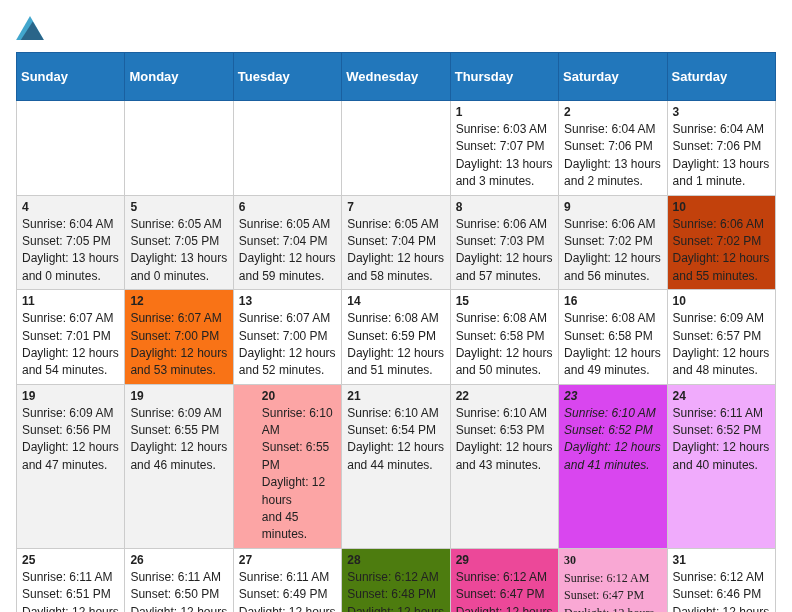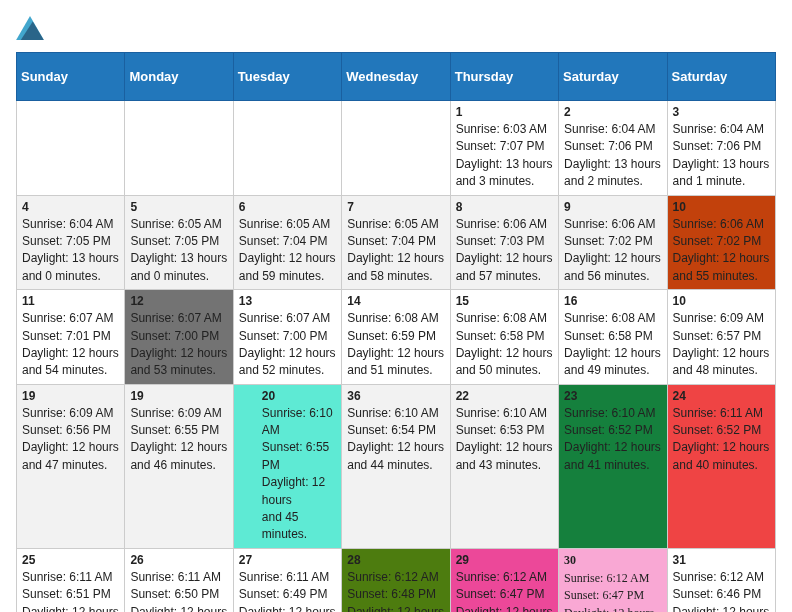--- a/index.html
+++ b/index.html
@@ -205,21 +205,21 @@
         </td>
       </tr>
       <tr>
         <td style="background: rgb(255, 255, 255);">
           <span class="day-number">11</span>
           <div class="day-info" style="white-space: pre-line;">Sunrise: 6:07 AM
 Sunset: 7:01 PM
 Daylight: 12 hours
 and 54 minutes.</div>
         </td>
-        <td style="background: #737373;">
+        <td style="background: #f97316;">
           <span class="day-number">12</span>
           <div class="day-info" style="white-space: pre-line;">Sunrise: 6:07 AM
 Sunset: 7:00 PM
 Daylight: 12 hours
 and 53 minutes.</div>
         </td>
         <td style="background: rgb(255, 255, 255);">
           <span class="day-number">13</span>
           <div class="day-info" style="white-space: pre-line;">Sunrise: 6:07 AM
 Sunset: 7:00 PM
@@ -263,49 +263,49 @@
 Daylight: 12 hours
 and 47 minutes.</div>
         </td>
         <td style="background: rgb(242, 242, 242); margin-top: 39px;">
           <span class="day-number">19</span>
           <div class="day-info" style="white-space: pre-line;">Sunrise: 6:09 AM
 Sunset: 6:55 PM
 Daylight: 12 hours
 and 46 minutes.</div>
         </td>
-        <td style="background: #5eead4; padding-left: 28px;">
+        <td style="background: #fca5a5; padding-left: 28px;">
           <span class="day-number">20</span>
           <div class="day-info" style="white-space: pre-line;">Sunrise: 6:10 AM
 Sunset: 6:55 PM
 Daylight: 12 hours
 and 45 minutes.</div>
         </td>
         <td style="background: rgb(242, 242, 242);">
-          <span class="day-number">36</span>
+          <span class="day-number">21</span>
           <div class="day-info" style="white-space: pre-line;">Sunrise: 6:10 AM
 Sunset: 6:54 PM
 Daylight: 12 hours
 and 44 minutes.</div>
         </td>
         <td style="background: rgb(242, 242, 242);">
           <span class="day-number">22</span>
           <div class="day-info" style="white-space: pre-line;">Sunrise: 6:10 AM
 Sunset: 6:53 PM
 Daylight: 12 hours
 and 43 minutes.</div>
         </td>
-        <td style="background: #15803d;">
+        <td style="background: #d946ef; font-style: italic;">
           <span class="day-number">23</span>
           <div class="day-info" style="white-space: pre-line;">Sunrise: 6:10 AM
 Sunset: 6:52 PM
 Daylight: 12 hours
 and 41 minutes.</div>
         </td>
-        <td style="background: #ef4444;">
+        <td style="background: #f0abfc;">
           <span class="day-number">24</span>
           <div class="day-info" style="white-space: pre-line;">Sunrise: 6:11 AM
 Sunset: 6:52 PM
 Daylight: 12 hours
 and 40 minutes.</div>
         </td>
       </tr>
       <tr>
         <td style="background: rgb(255, 255, 255);">
           <span class="day-number">25</span>

